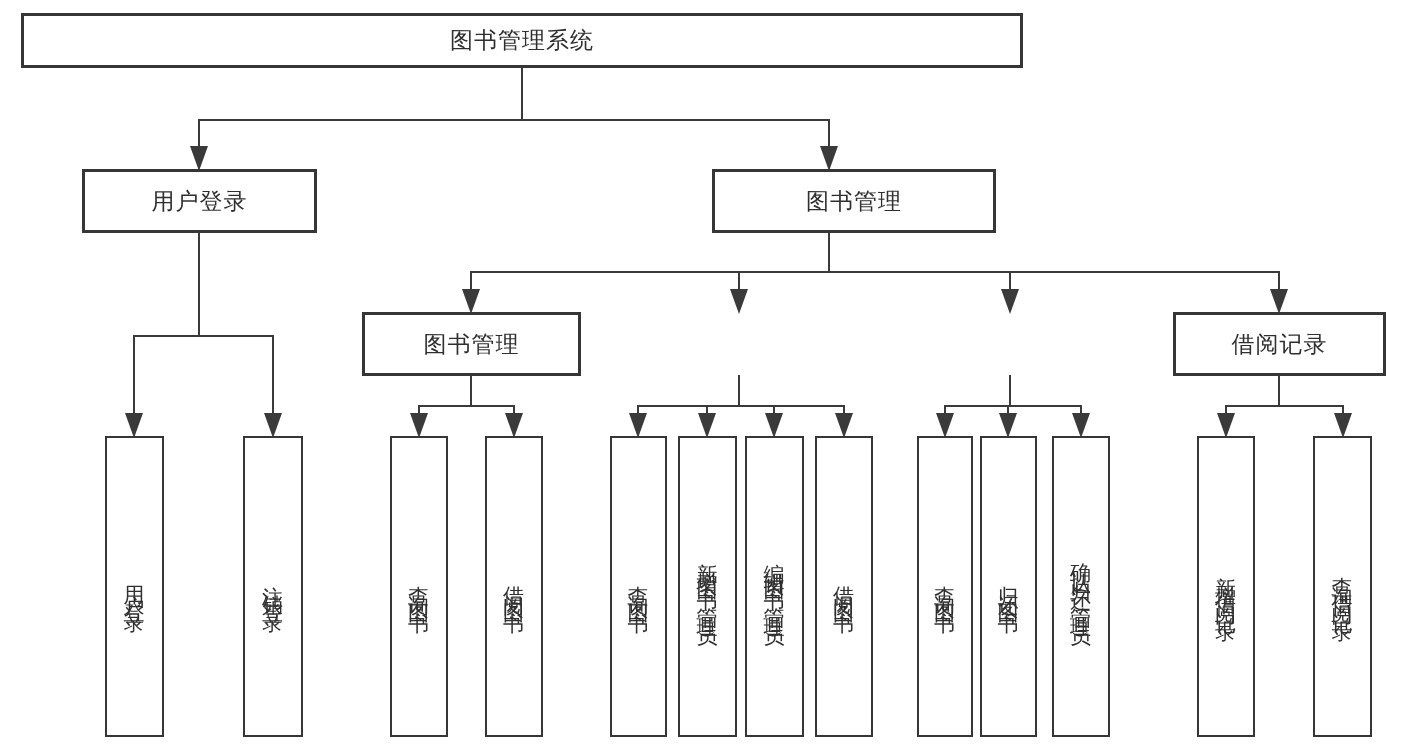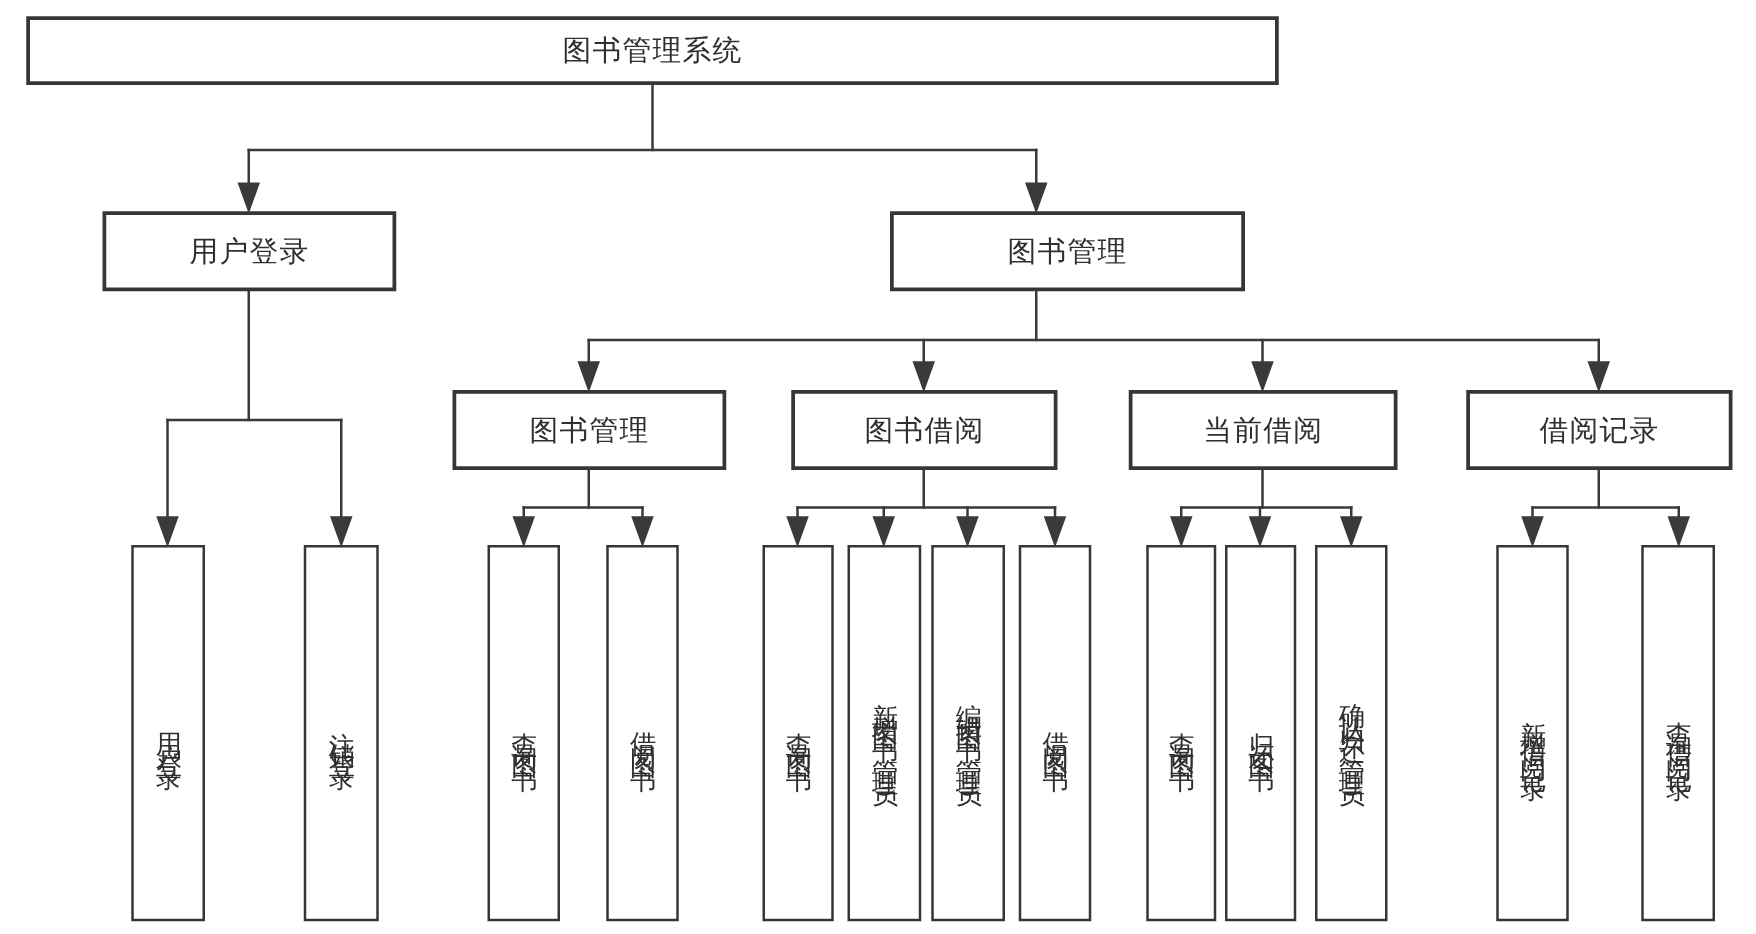--- a/index.html
+++ b/index.html
@@ -61,22 +61,20 @@
 <body>
 
 <div id="canvas">
 
   <div class="box h" style="left:21px;top:13px;width:1002px;height:55px;">图书管理系统</div>
 
   <div class="box h" style="left:82px;top:169px;width:235px;height:64px;">用户登录</div>
   <div class="box h" style="left:712px;top:169px;width:284px;height:64px;">图书管理</div>
 
   <div class="box h" style="left:362px;top:312px;width:219px;height:64px;">图书管理</div>
-  <div class="box h" style="left:633px;top:312px;width:213px;height:64px;">图书借阅</div>
-  <div class="box h" style="left:903px;top:312px;width:215px;height:64px;">当前借阅</div>
   <div class="box h" style="left:1173px;top:312px;width:213px;height:64px;">借阅记录</div>
 
   <div class="box v" style="left:105px;top:436px;width:59px;height:301px;">用户登录</div>
   <div class="box v" style="left:243px;top:436px;width:60px;height:301px;">注销登录</div>
 
   <div class="box v" style="left:390px;top:436px;width:58px;height:301px;">查询图书</div>
   <div class="box v" style="left:485px;top:436px;width:58px;height:301px;">借阅图书</div>
 
   <div class="box v" style="left:610px;top:436px;width:57px;height:301px;">查询图书</div>
   <div class="box v" style="left:678px;top:436px;width:59px;height:301px;">新增图书（管理员）</div>

